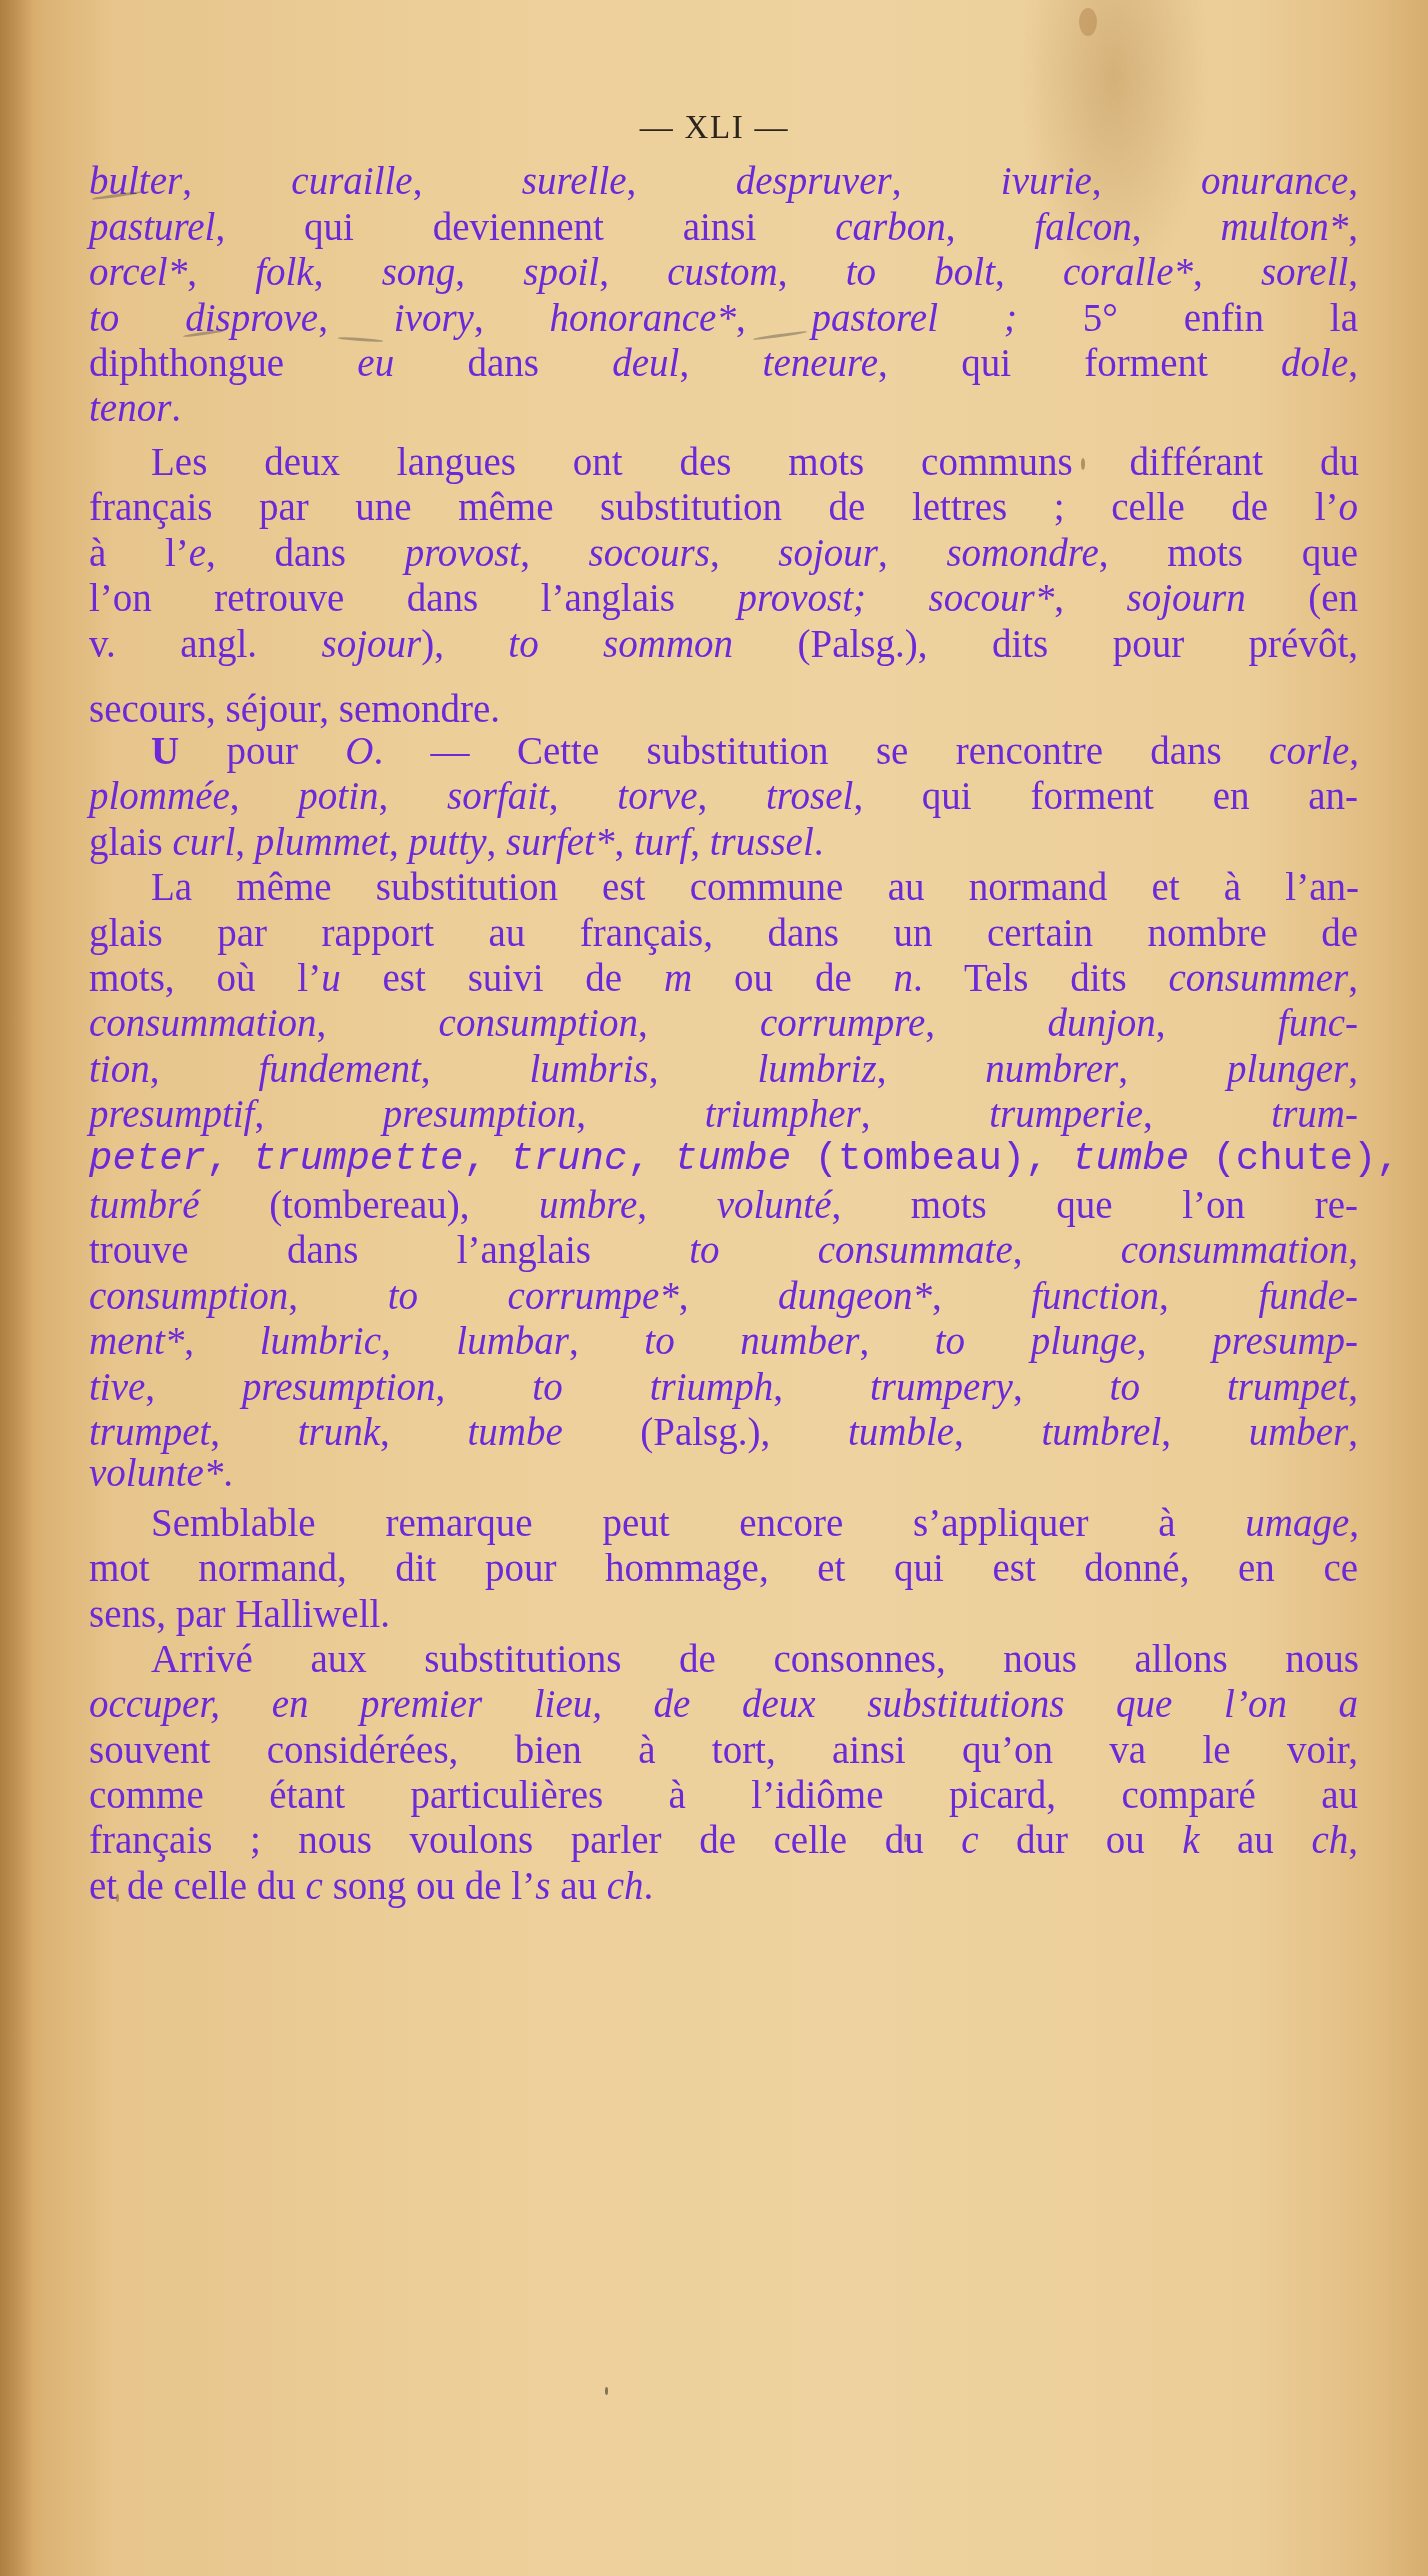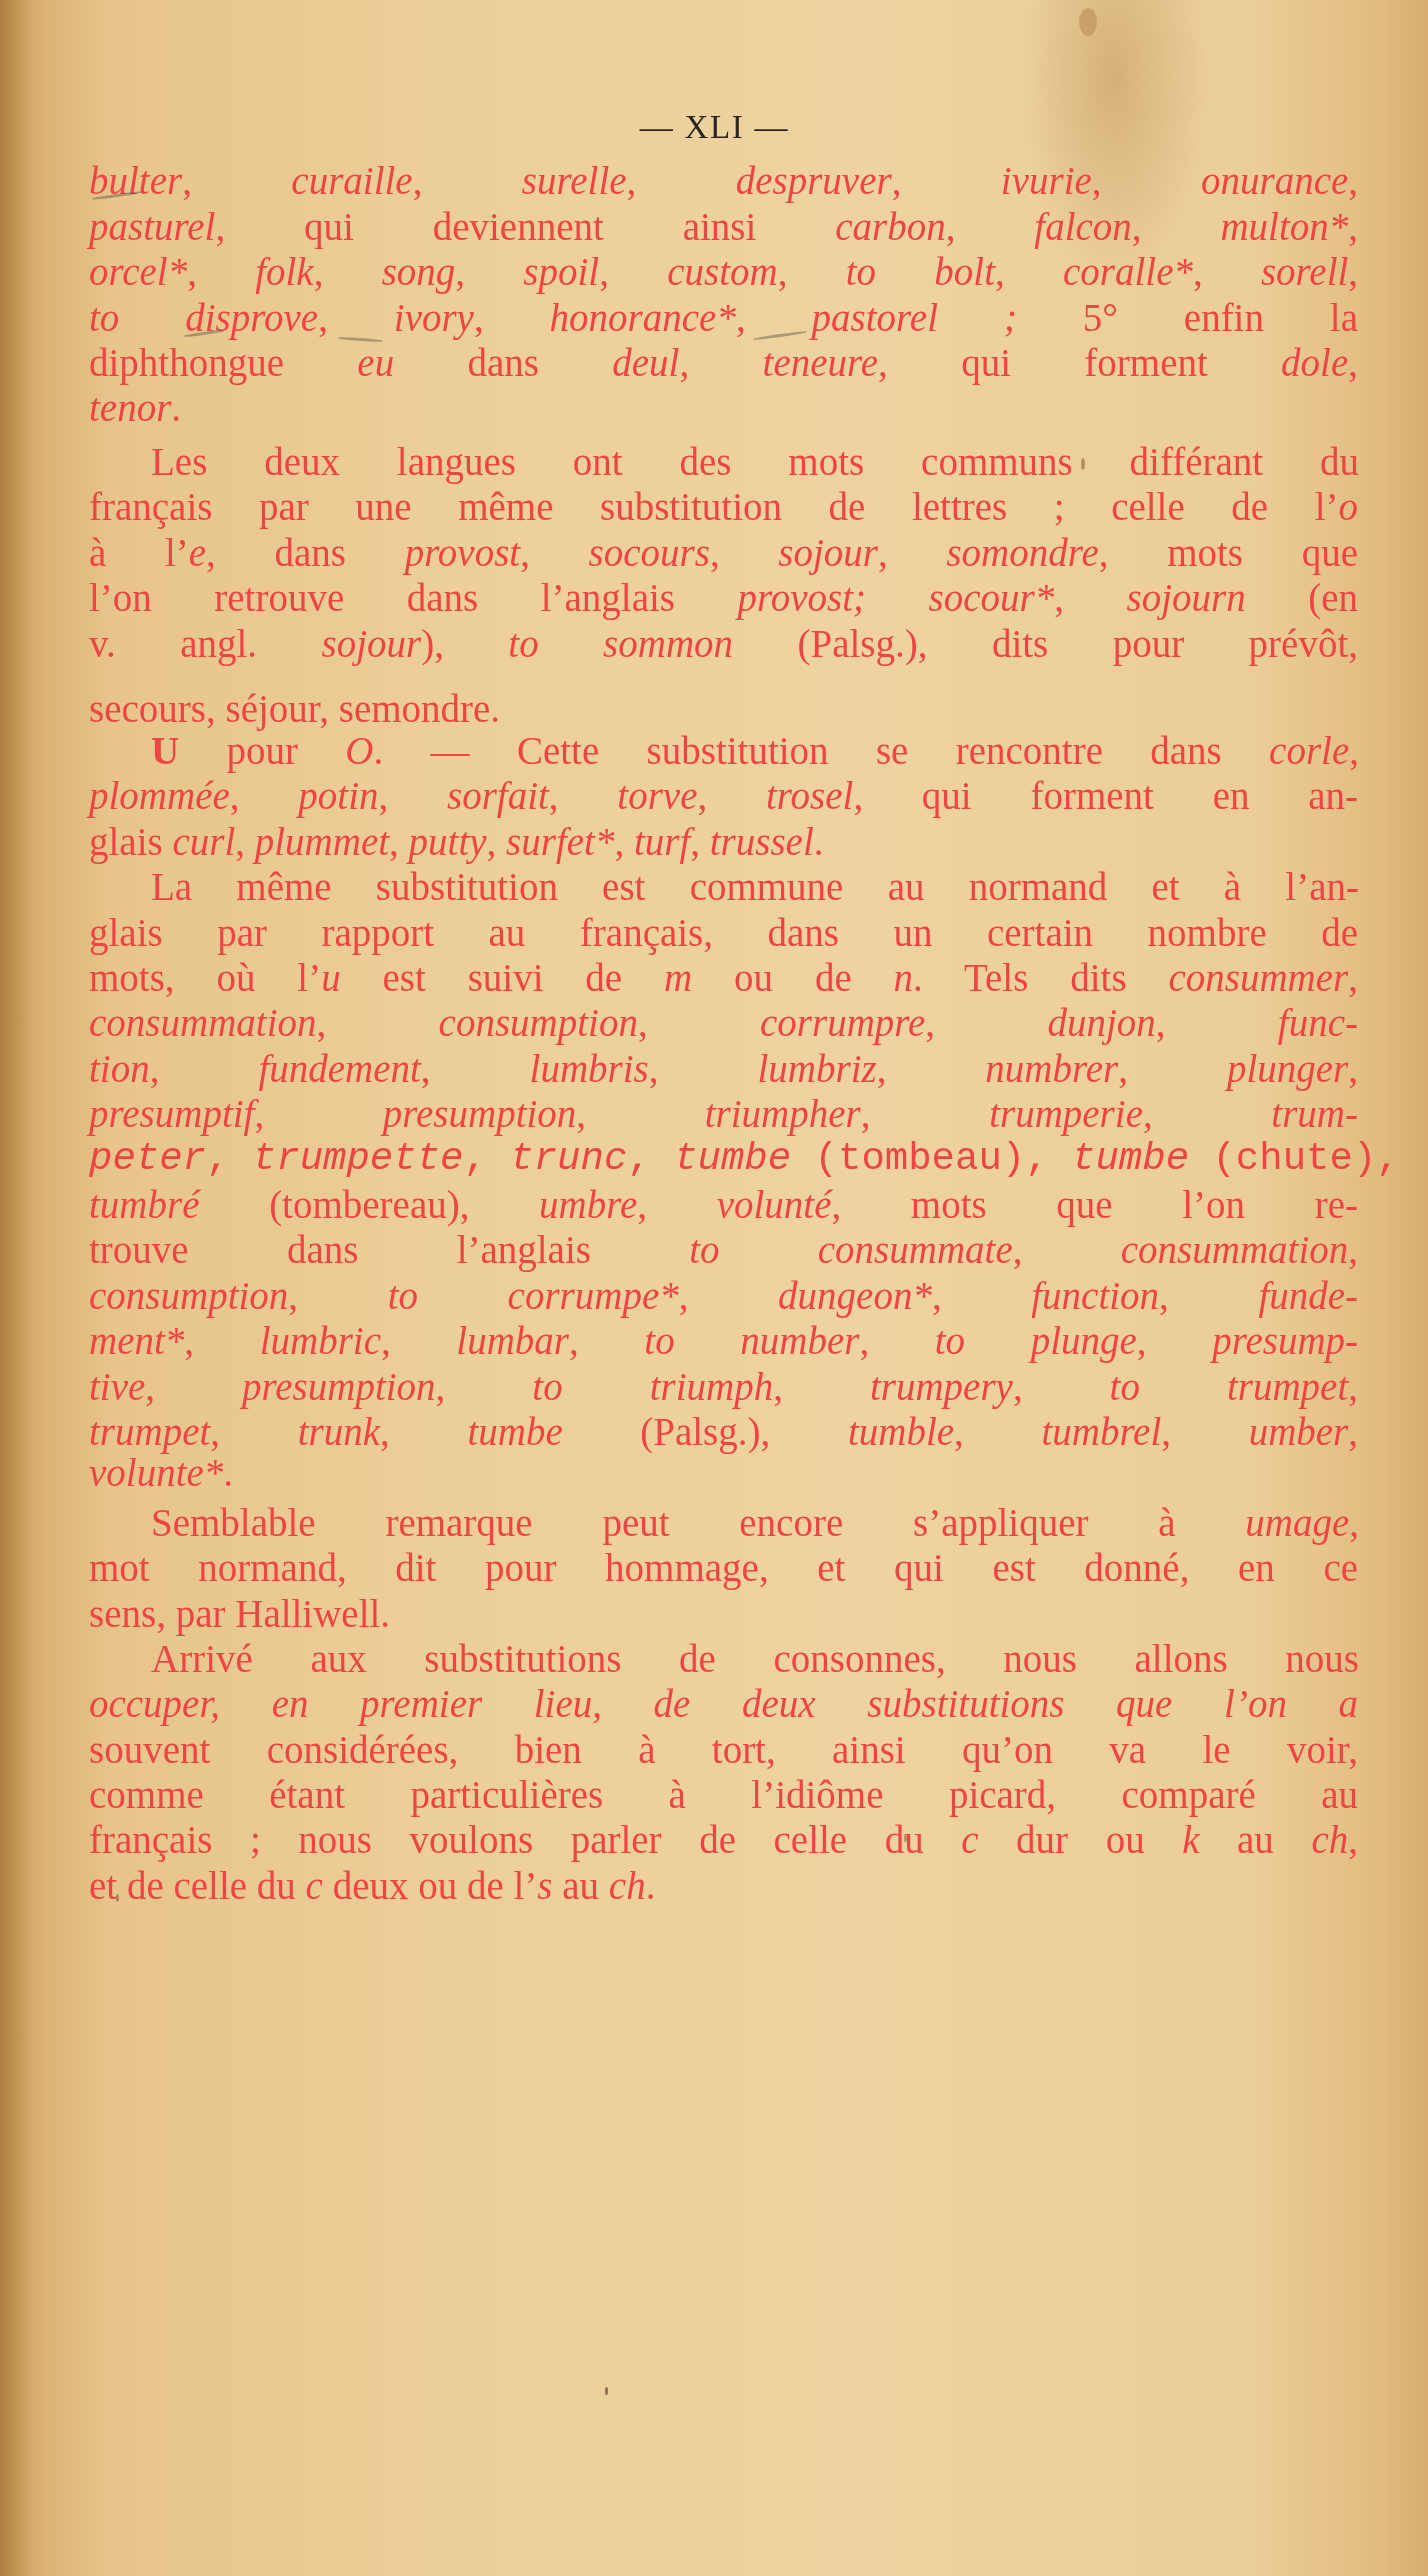--- a/index.html
+++ b/index.html
@@ -53,21 +53,21 @@
       position: absolute;
       left: 0;
       width: 1269px;
       height: 45px;
       font-family: "Liberation Serif", "DejaVu Serif", serif;
       font-size: 39px;
       line-height: 45px;
       white-space: nowrap;
       text-align: justify;
       text-align-last: justify;
-      color: #ef4444;
+      color: #6d28d9;
     }
     .line.indent { padding-left: 62px; width: 1208px; }
     .line.last { text-align-last: left; }
     .seg-i { font-style: italic; }
     .seg-b { font-weight: bold; }
     .pencil {
       position: absolute;
       height: 2.5px;
       border-radius: 50%;
       background: rgba(90,85,70,0.45);
@@ -118,21 +118,21 @@
       <div class="line" style="top: 1409px;"><span class="seg-i">trumpet</span><span class="seg-r">, </span><span class="seg-i">trunk</span><span class="seg-r">, </span><span class="seg-i">tumbe</span><span class="seg-r"> (Palsg.), </span><span class="seg-i">tumble</span><span class="seg-r">, </span><span class="seg-i">tumbrel</span><span class="seg-r">, </span><span class="seg-i">umber</span><span class="seg-r">,</span></div>
       <div class="line last" style="top: 1450px; font-family: Liberation Serif, serif;"><span class="seg-i">volunte*</span><span class="seg-r">.</span></div>
       <div class="line indent" style="top: 1500px;"><span class="seg-r">Semblable remarque peut encore s’appliquer à </span><span class="seg-i">umage</span><span class="seg-r">,</span></div>
       <div class="line" style="top: 1545px;"><span class="seg-r">mot normand, dit pour hommage, et qui est donné, en ce</span></div>
       <div class="line last" style="top: 1591px;"><span class="seg-r">sens, par Halliwell.</span></div>
       <div class="line indent" style="top: 1636px;"><span class="seg-r">Arrivé aux substitutions de consonnes, nous allons nous</span></div>
       <div class="line" style="top: 1681px; font-style: italic;"><span class="seg-r">occuper, en premier lieu, de deux substitutions que l’on a</span></div>
       <div class="line" style="top: 1727px;"><span class="seg-r">souvent considérées, bien à tort, ainsi qu’on va le voir,</span></div>
       <div class="line" style="top: 1772px;"><span class="seg-r">comme étant particulières à l’idiôme picard, comparé au</span></div>
       <div class="line" style="top: 1817px;"><span class="seg-r">français ; nous voulons parler de celle du </span><span class="seg-i">c</span><span class="seg-r"> dur ou </span><span class="seg-i">k</span><span class="seg-r"> au </span><span class="seg-i">ch</span><span class="seg-r">,</span></div>
-      <div class="line last" style="top: 1863px;"><span class="seg-r">et de celle du </span><span class="seg-i">c</span><span class="seg-r"> deux ou de l’</span><span class="seg-i">s</span><span class="seg-r"> au </span><span class="seg-i">ch</span><span class="seg-r">.</span></div>
+      <div class="line last" style="top: 1863px;"><span class="seg-r">et de celle du </span><span class="seg-i">c</span><span class="seg-r"> song ou de l’</span><span class="seg-i">s</span><span class="seg-r"> au </span><span class="seg-i">ch</span><span class="seg-r">.</span></div>
     </div>
 
   <div class="pencil" style="left:92px; top:194px; width:50px;"></div>
   <div class="pencil" style="left:183px; top:332px; width:41px;"></div>
   <div class="pencil" style="left:338px; top:338px; width:45px; transform:rotate(4deg);"></div>
   <div class="pencil" style="left:753px; top:334px; width:54px;"></div>
 
   <div class="speck" style="left:1079px; top:8.3px; width:18px; height:28px; background:rgba(160,110,55,0.35);"></div>
   <div class="speck" style="left:1081px; top:458px; width:4.1px; height:11.6px;"></div>
   <div class="speck" style="left:116px; top:1894px; width:3.3px; height:8.3px;"></div>

